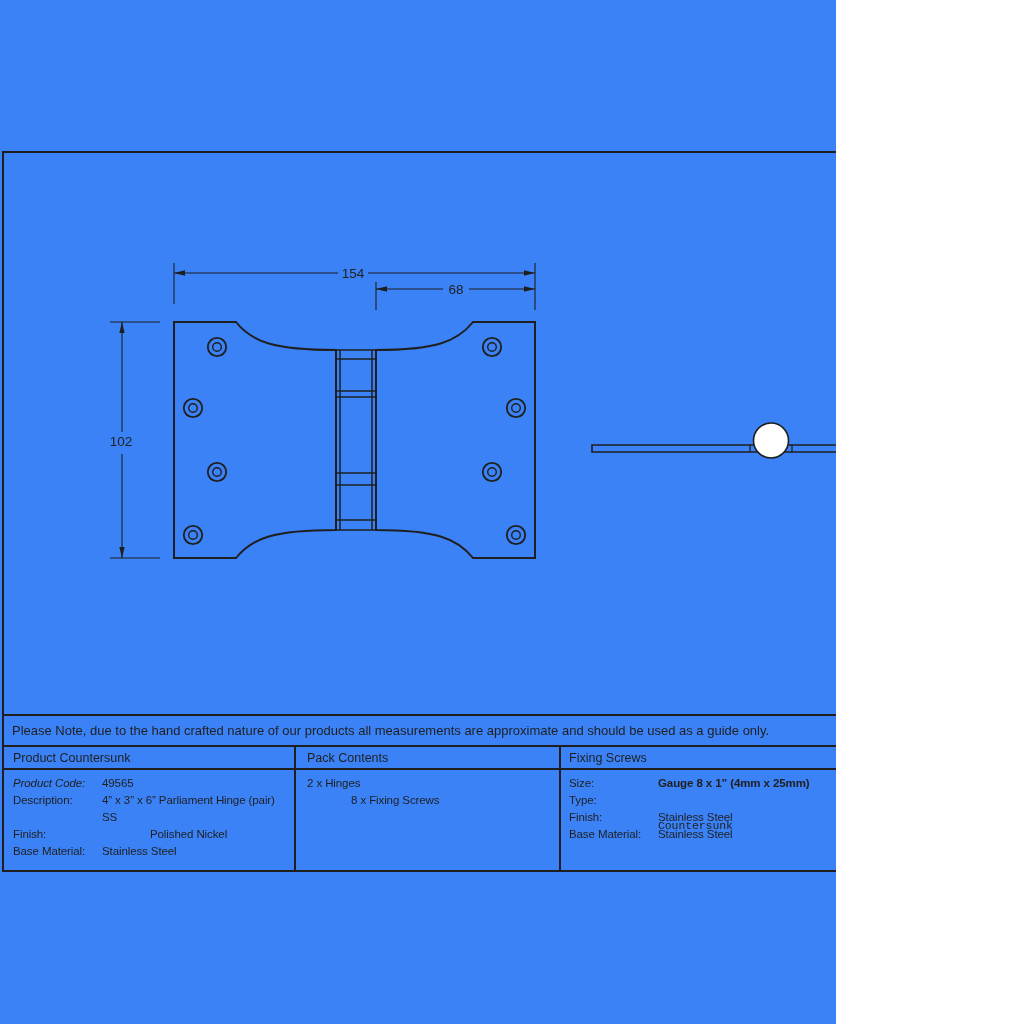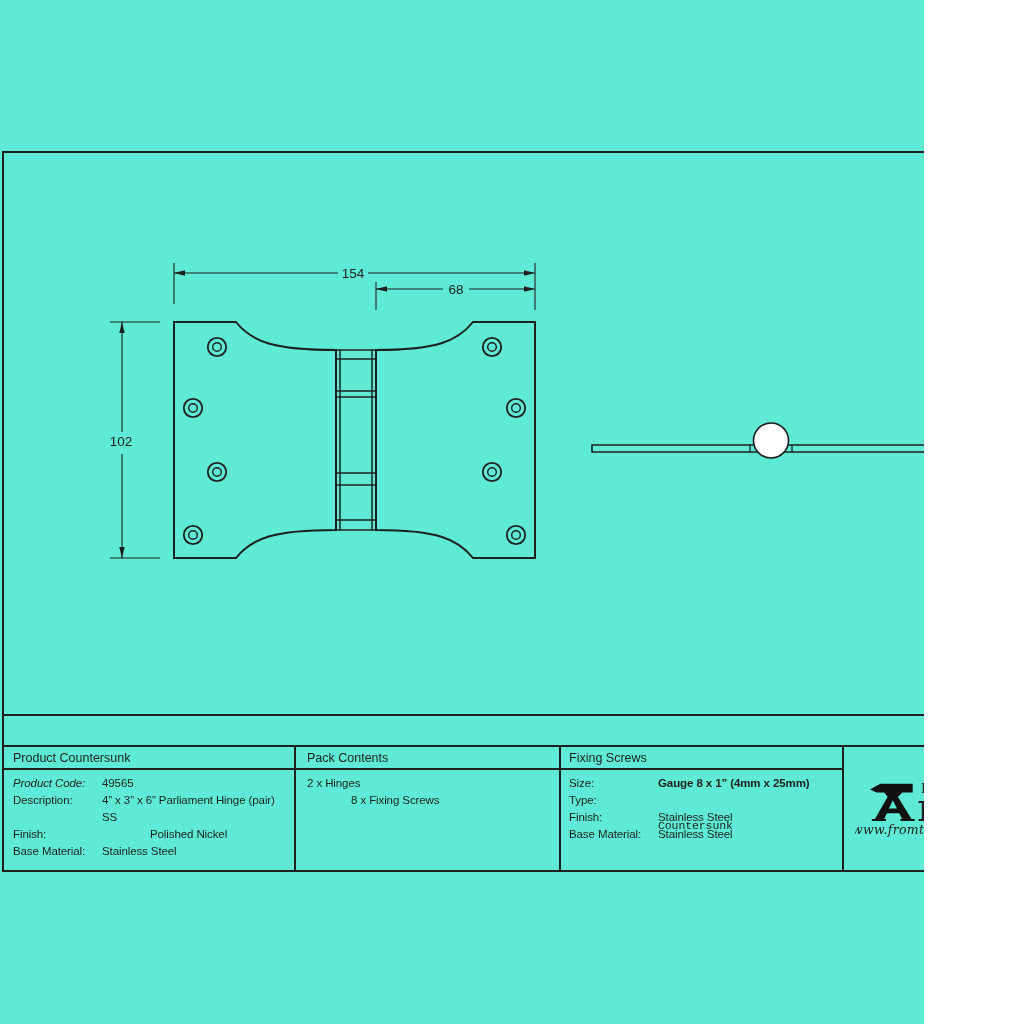--- a/index.html
+++ b/index.html
@@ -1,16 +1,16 @@
 <!DOCTYPE html>
 <html><head>
 <meta charset="utf-8">
 <style>
   html,body{margin:0;padding:0;background:#fff;}
-  #canvas{position:relative;width:924px;height:1024px;background:#5eead4;overflow:hidden;
+  #canvas{position:relative;width:836px;height:1024px;background:#3b82f6;overflow:hidden;
           font-family:"Liberation Sans",sans-serif;color:#1f1f1f;}
   .abs{position:absolute;}
   .line{position:absolute;background:#1f1f1f;}
   .txt{position:absolute;white-space:nowrap;color:#1f1f1f;}
   .note-text{font-size:13px;}
   .hdr{font-size:12.5px;}
   .cell{font-size:11.5px;letter-spacing:-0.1px;}
   #frame{position:absolute;left:2px;top:151px;width:1014px;height:717px;border:2px solid #1f1f1f;}
   svg text{font-family:"Liberation Sans",sans-serif;fill:#1f1f1f;}
   .logo-serif{font-family:"DejaVu Serif",serif;}
@@ -108,20 +108,21 @@
     </g>
     <g font-size="13.5">
       <text x="353" y="277.5" text-anchor="middle">154</text>
       <text x="456" y="293.5" text-anchor="middle">68</text>
       <text x="121" y="446" text-anchor="middle">102</text>
       <text x="992" y="450" text-anchor="middle">Ø 15</text>
     </g>
   </svg>
 
   <div class="line" style="left:2px;top:714px;width:1016px;height:2px;"></div>
+  <div class="txt note-text" style="left:12px;top:723px;">Please Note, due to the hand crafted nature of our products all measurements are approximate and should be used as a guide only.</div>
 
   <div class="line" style="left:2px;top:745px;width:1016px;height:2px;"></div>
   <div class="line" style="left:2px;top:768px;width:842px;height:2px;"></div>
   <div class="line" style="left:294px;top:745px;width:2px;height:125px;"></div>
   <div class="line" style="left:559px;top:745px;width:2px;height:125px;"></div>
   <div class="line" style="left:842px;top:745px;width:2px;height:125px;"></div>
 
   <div class="txt hdr" style="left:13px;top:751px;">Product Countersunk</div>
   <div class="txt hdr" style="left:307px;top:751px;">Pack Contents</div>
   <div class="txt hdr" style="left:569px;top:751px;">Fixing Screws</div>

